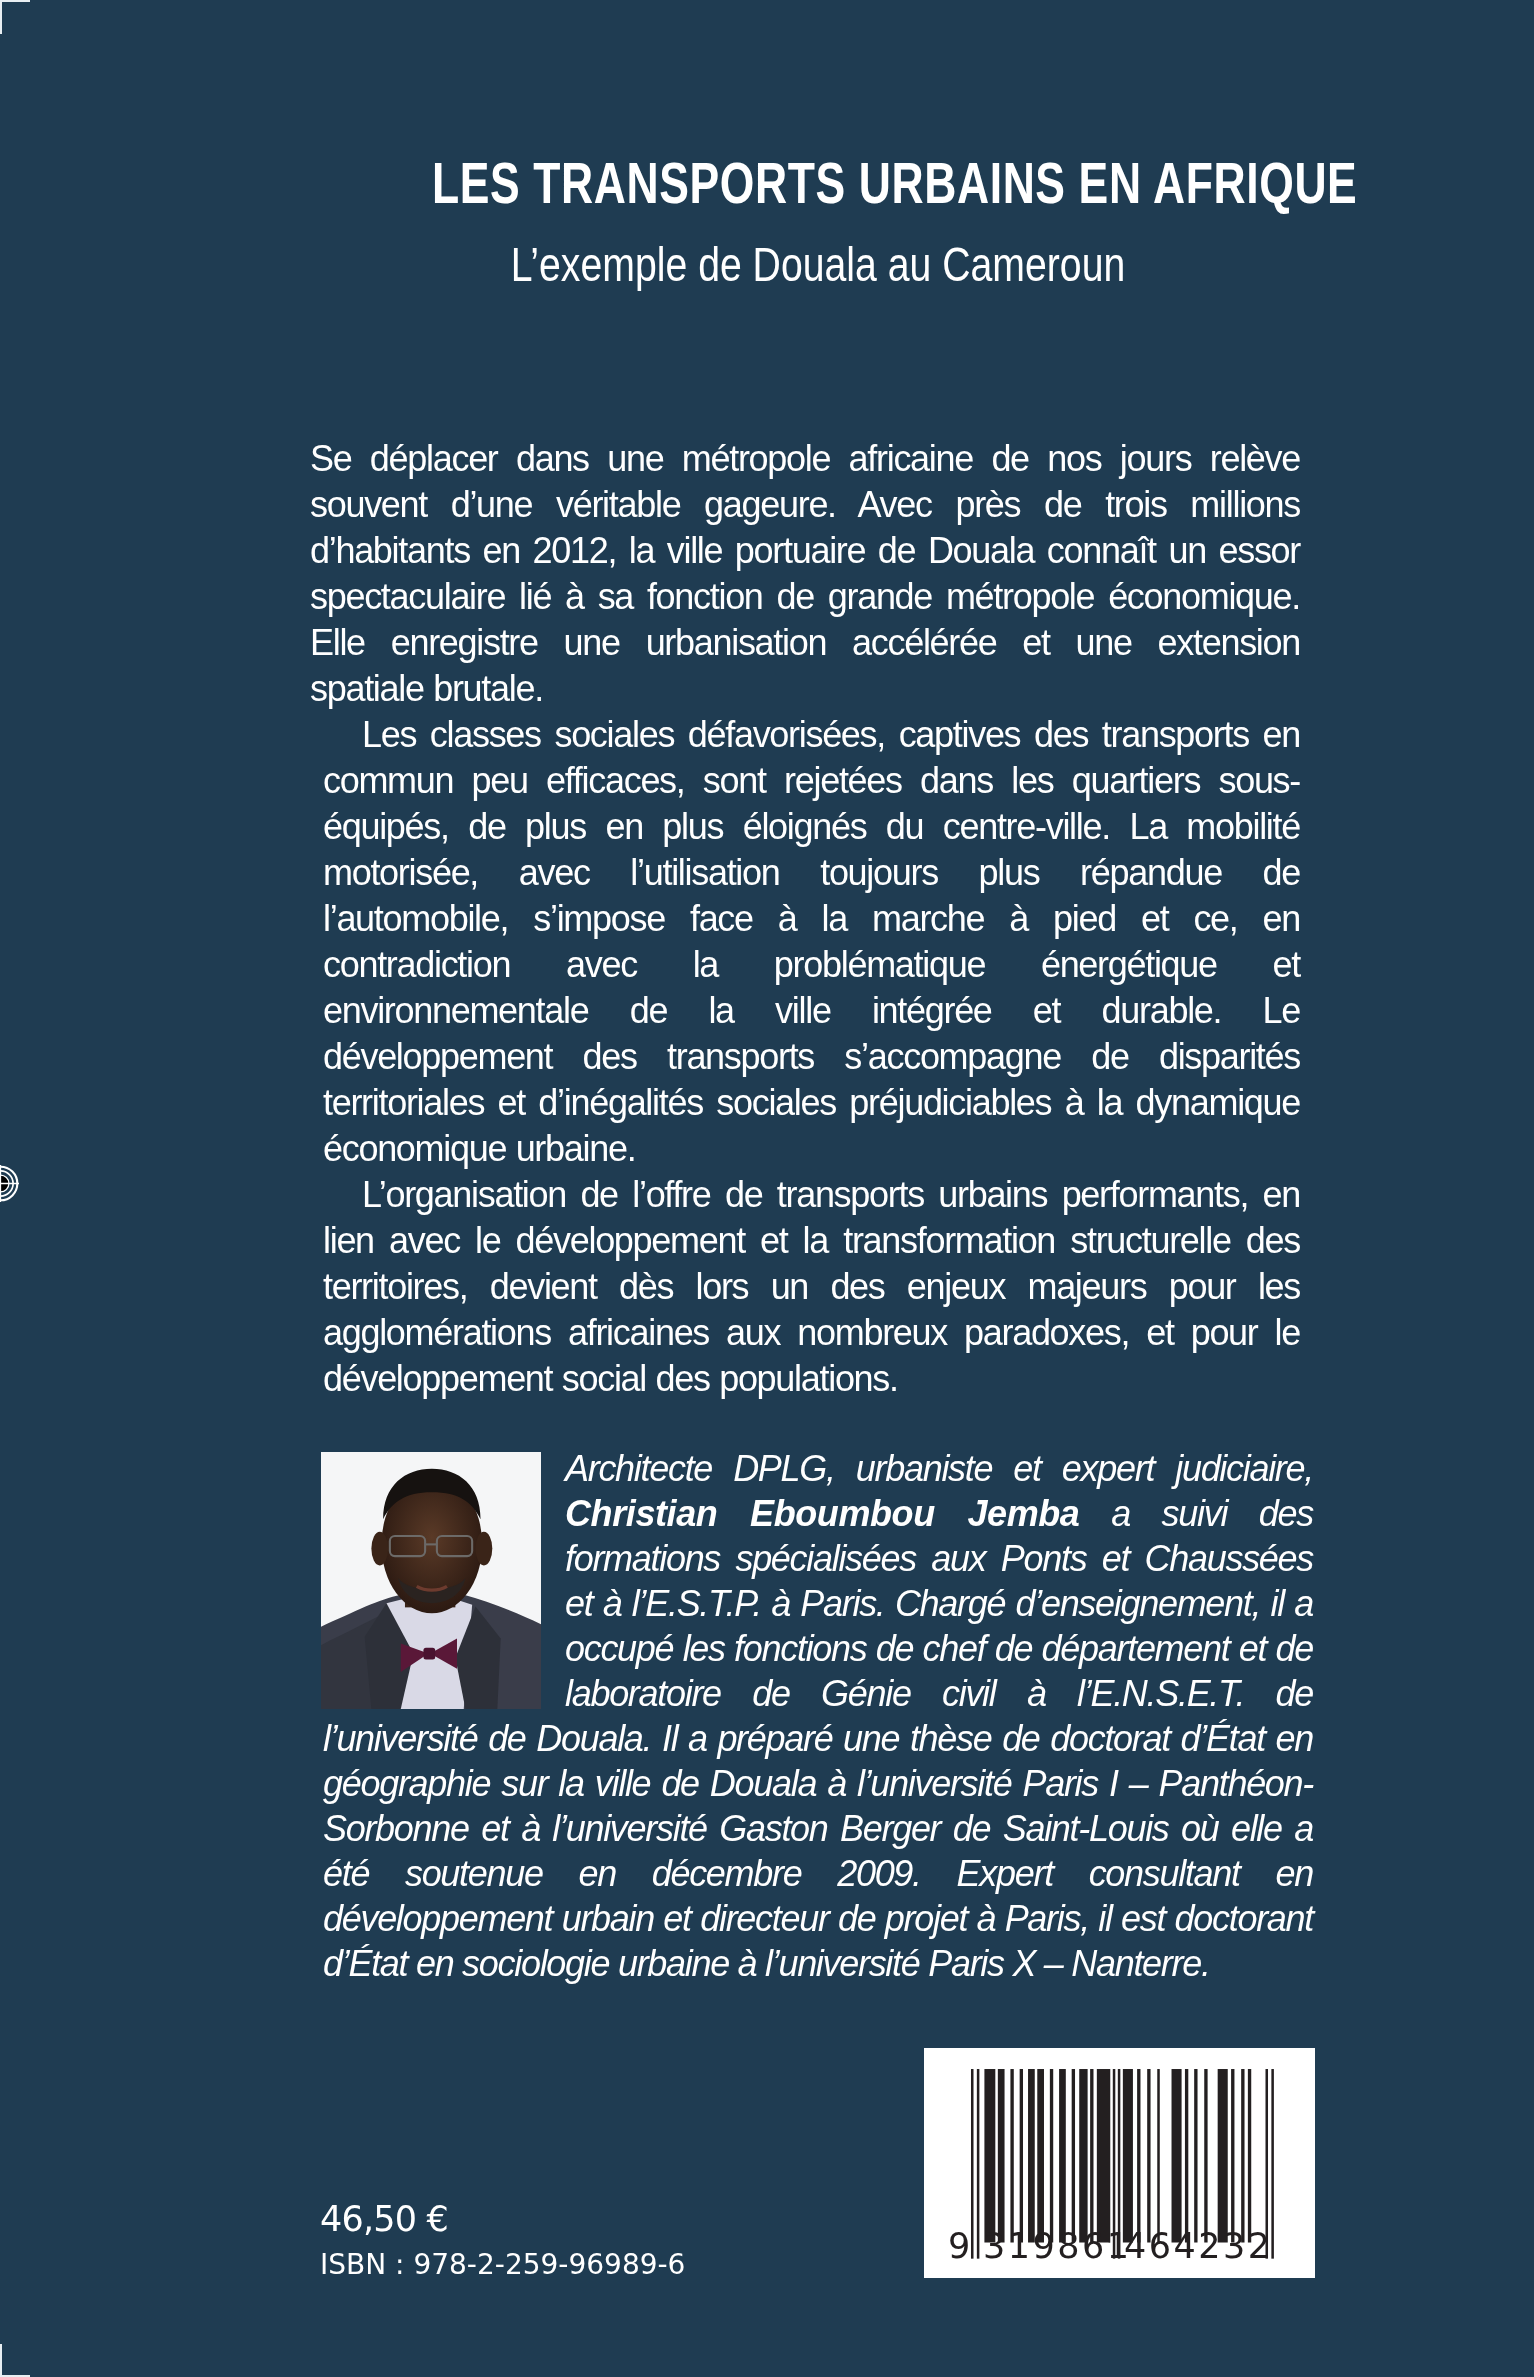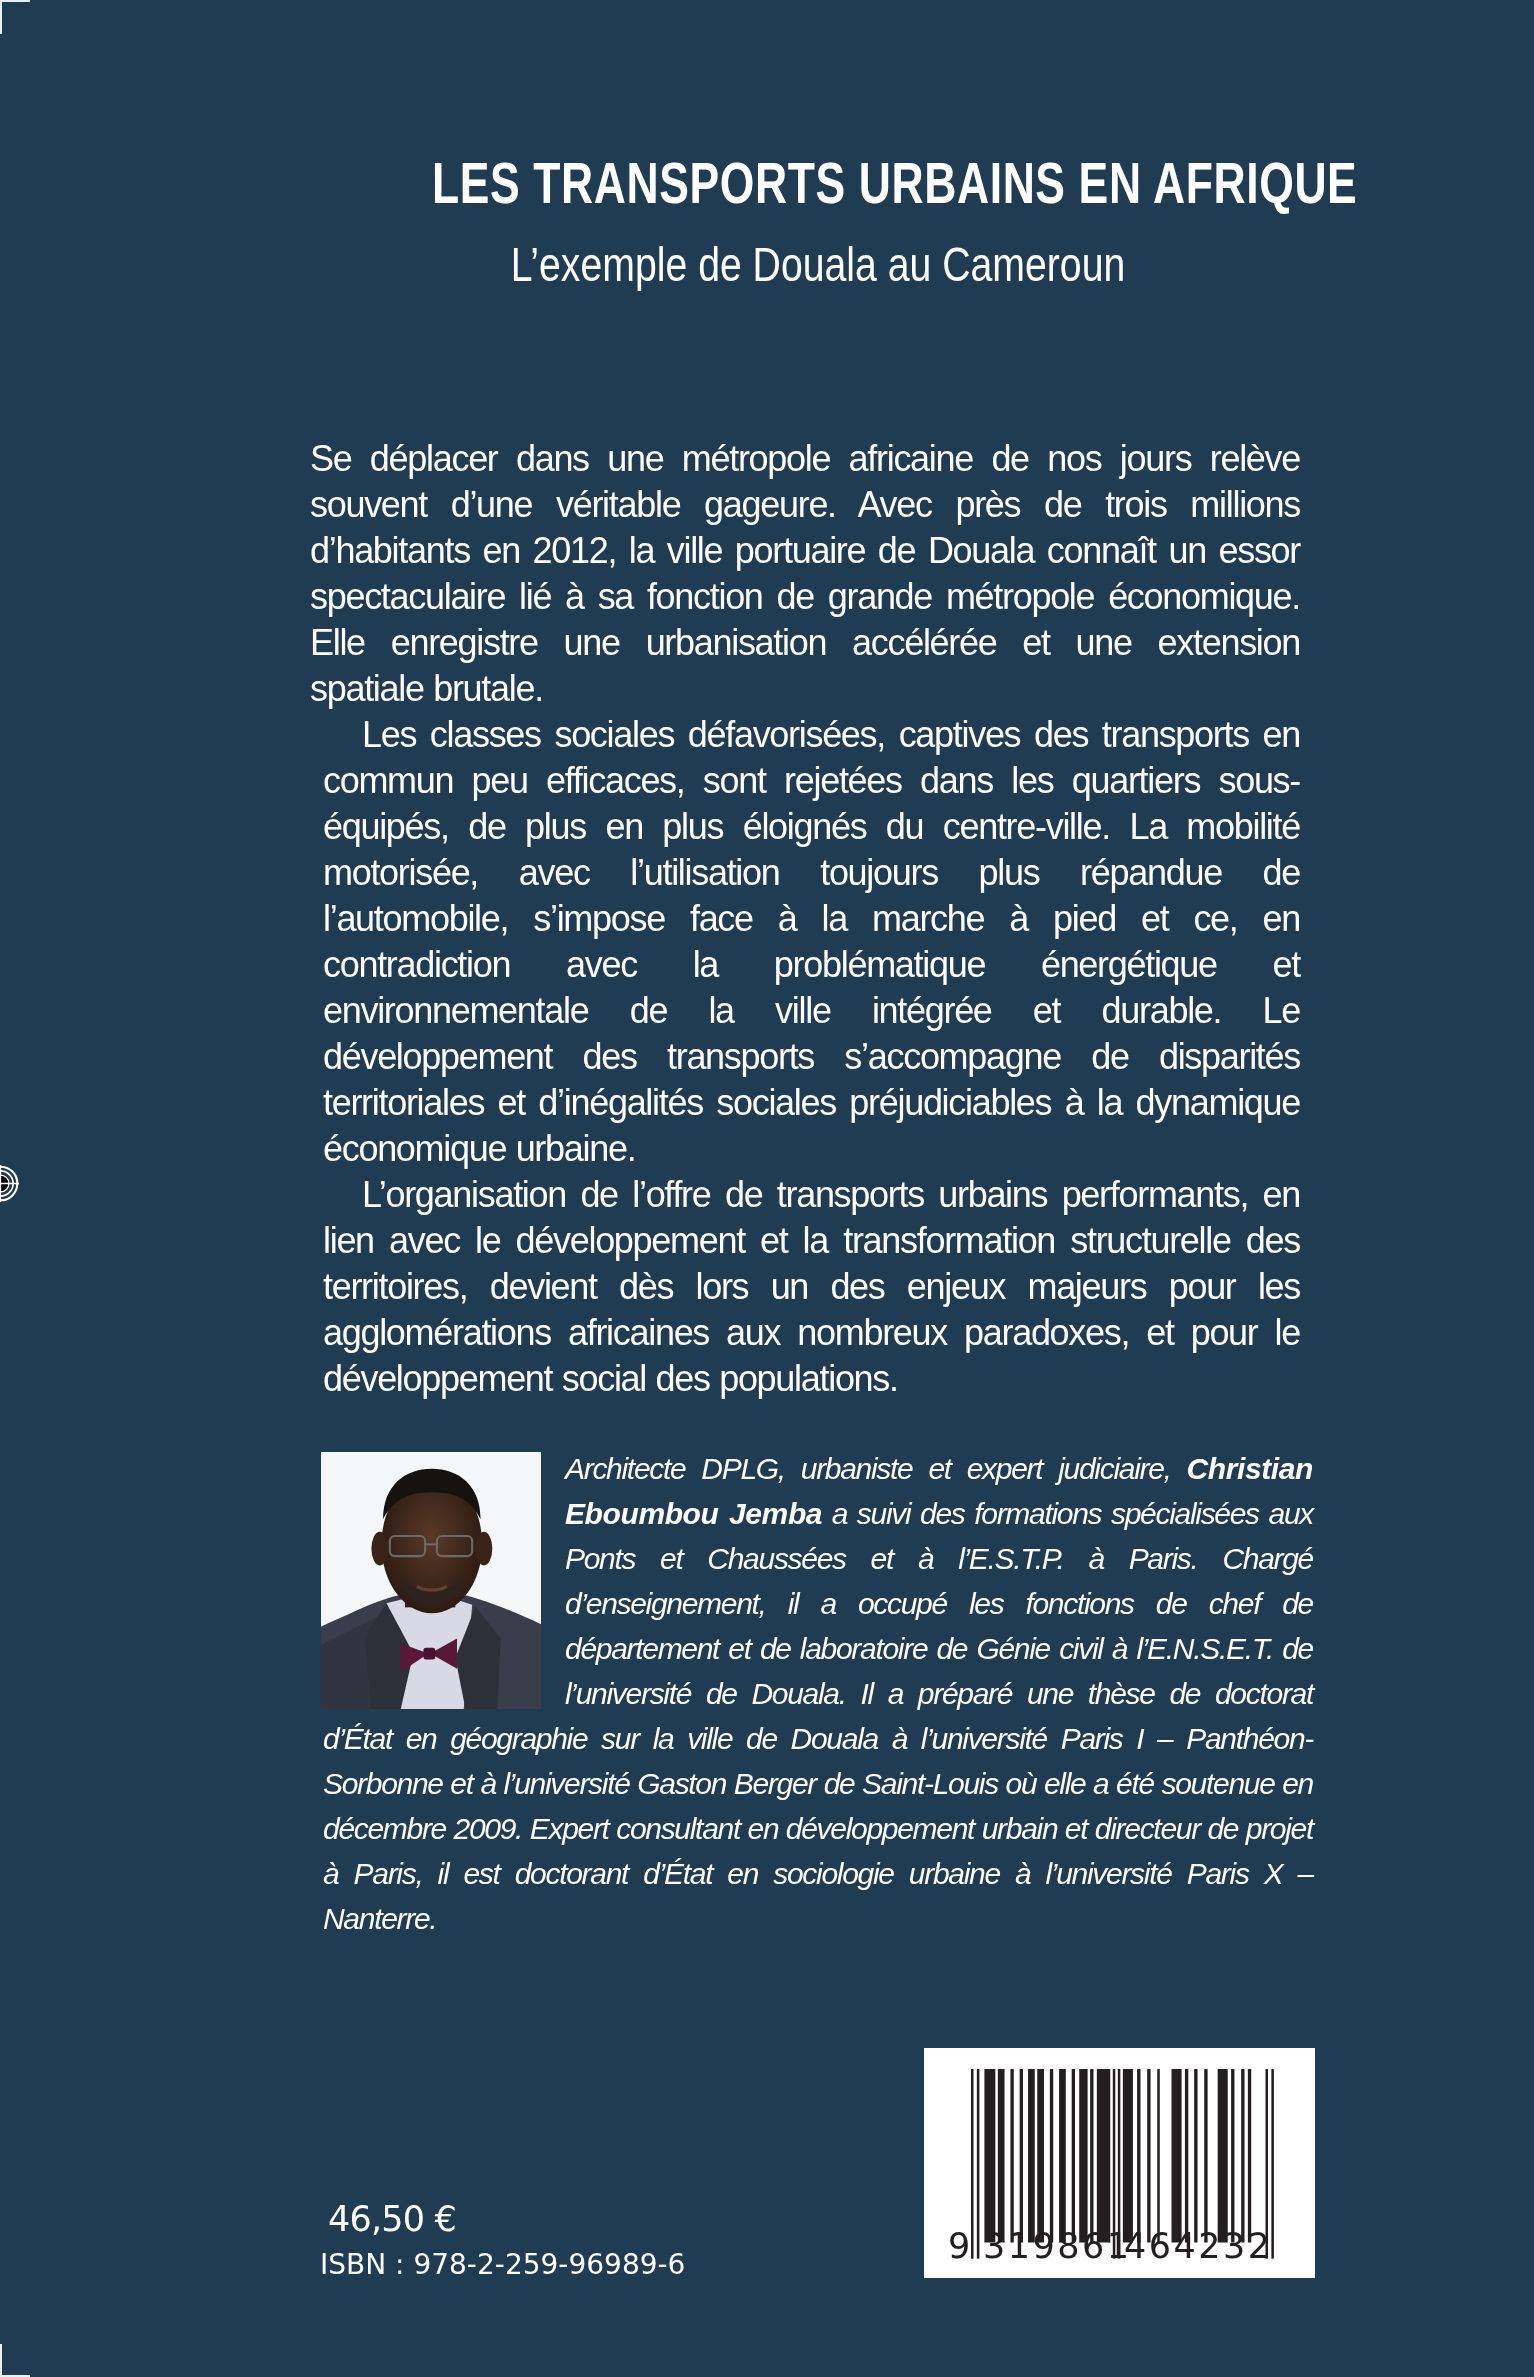--- a/index.html
+++ b/index.html
@@ -85,39 +85,39 @@
     background: #f6f7f8;
     overflow: hidden;
   }
 
   .bio {
     position: absolute;
     left: 323px;
     top: 1446px;
     width: 990px;
     font-style: italic;
-    font-size: 30px;
+    font-size: 36px;
     line-height: 45px;
     letter-spacing: -1.3px;
     text-align: justify;
     text-align-last: left;
   }
   .bio-float {
     float: left;
     width: 242px;
     height: 267px;
   }
   .bio .author-name {
     font-weight: bold;
     letter-spacing: -0.4px;
   }
 
   .price {
     position: absolute;
-    left: 328px;
+    left: 320px;
     top: 2198px;
     font-family: "DejaVu Sans", sans-serif;
     font-size: 35px;
     line-height: 42px;
     letter-spacing: -0.8px;
   }
   .isbn {
     position: absolute;
     left: 320px;
     top: 2248px;

